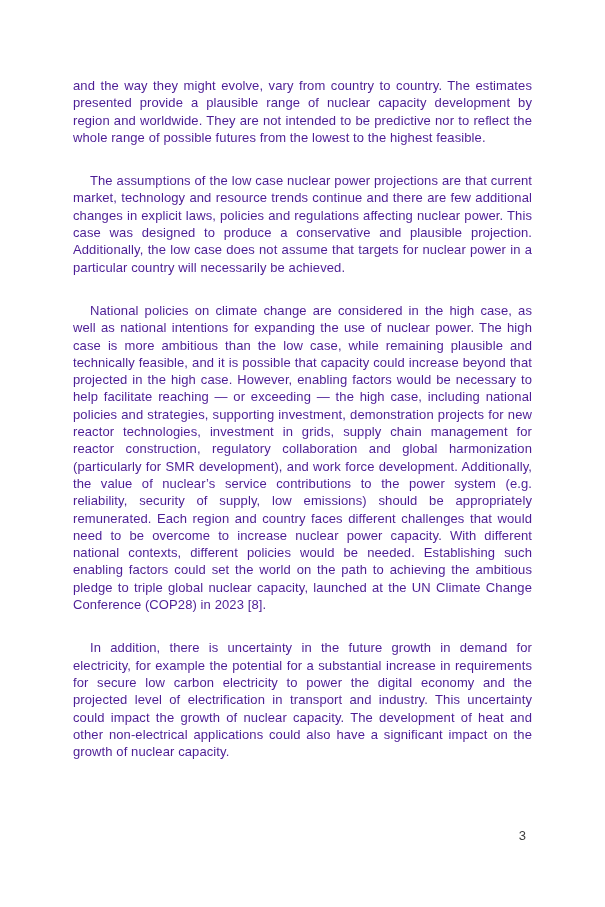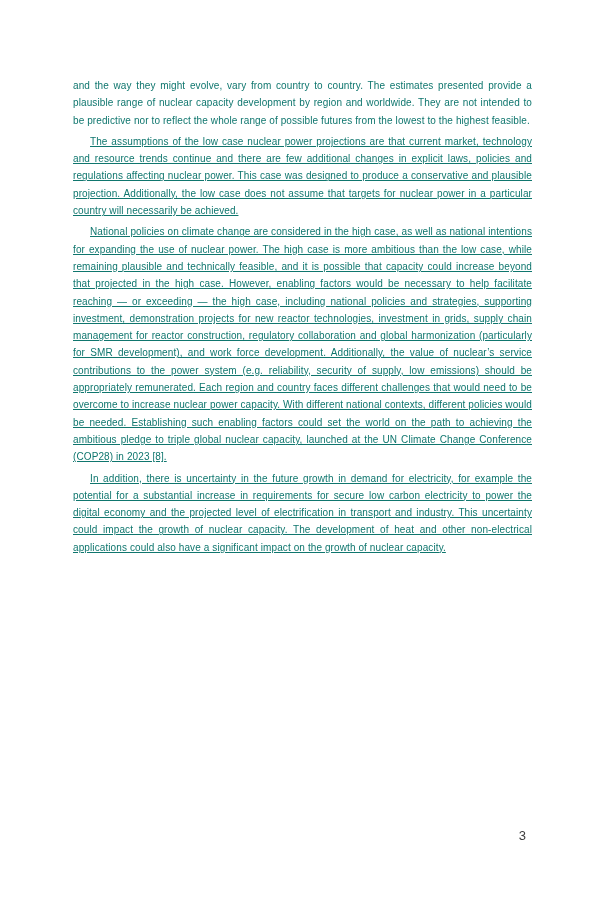--- a/index.html
+++ b/index.html
@@ -12,32 +12,31 @@
     background: #ffffff;
     font-family: "Liberation Sans", sans-serif;
     position: relative;
     overflow: hidden;
   }
   .text-column {
     position: absolute;
     left: 73px;
     top: 77px;
     width: 459px;
-    color: #0f766e;
-    font-size: 10px;
+    color: #4c1d95;
+    font-size: 13px;
     line-height: 17.3px;
     text-align: justify;
     letter-spacing: 0.1px;
   }
   .para {
     margin: 0;
   }
   .para + .para {
-    margin-top: 4px;
-    text-decoration: underline;
+    margin-top: 26px;
   }
   .para.indent {
     text-indent: 17px;
   }
   .page-number {
     position: absolute;
     left: 73px;
     top: 828px;
     width: 453px;
     text-align: right;

